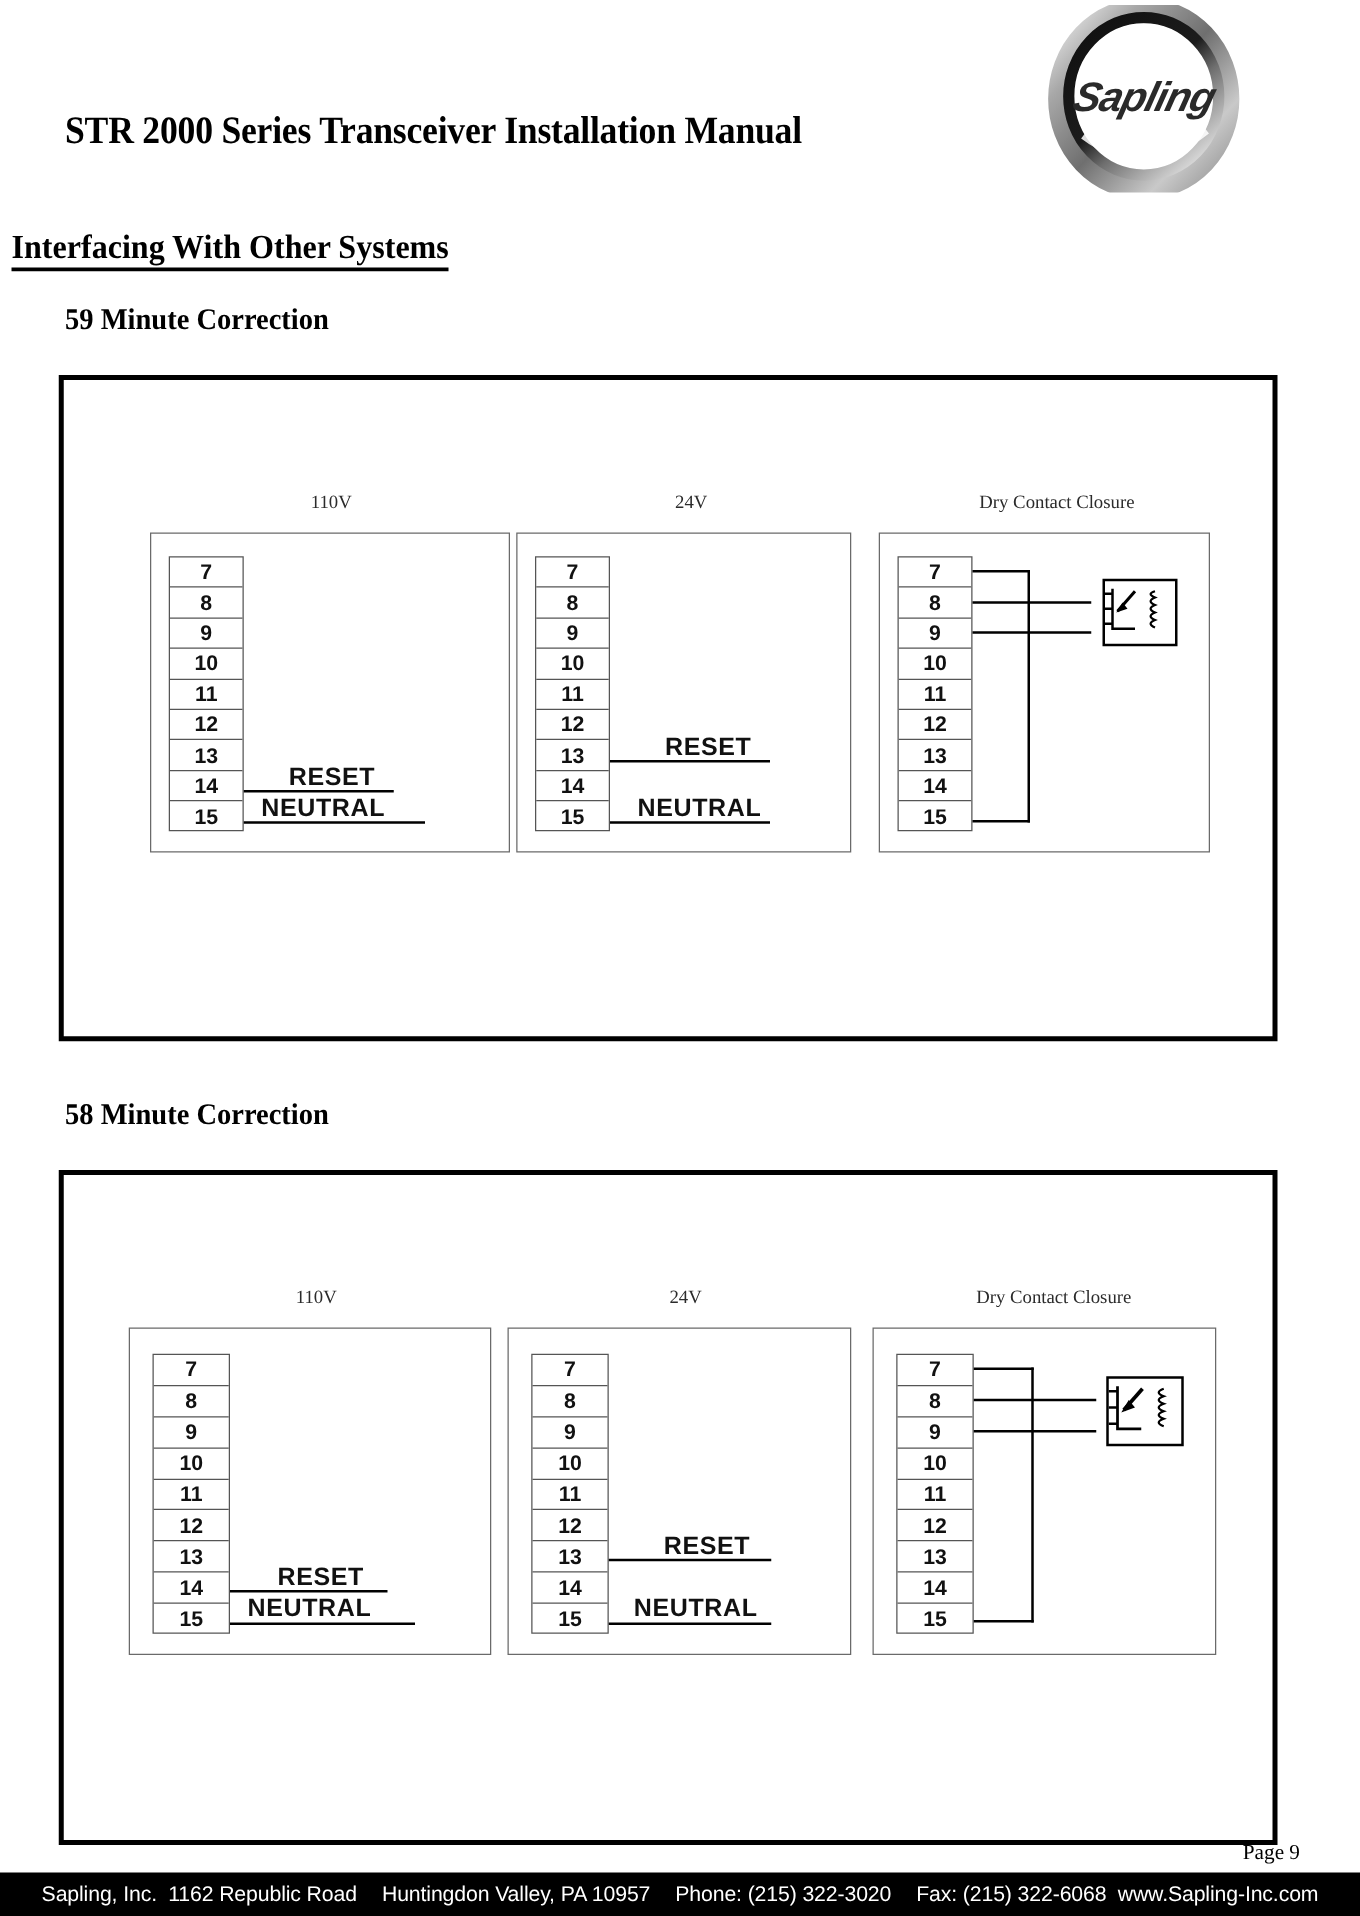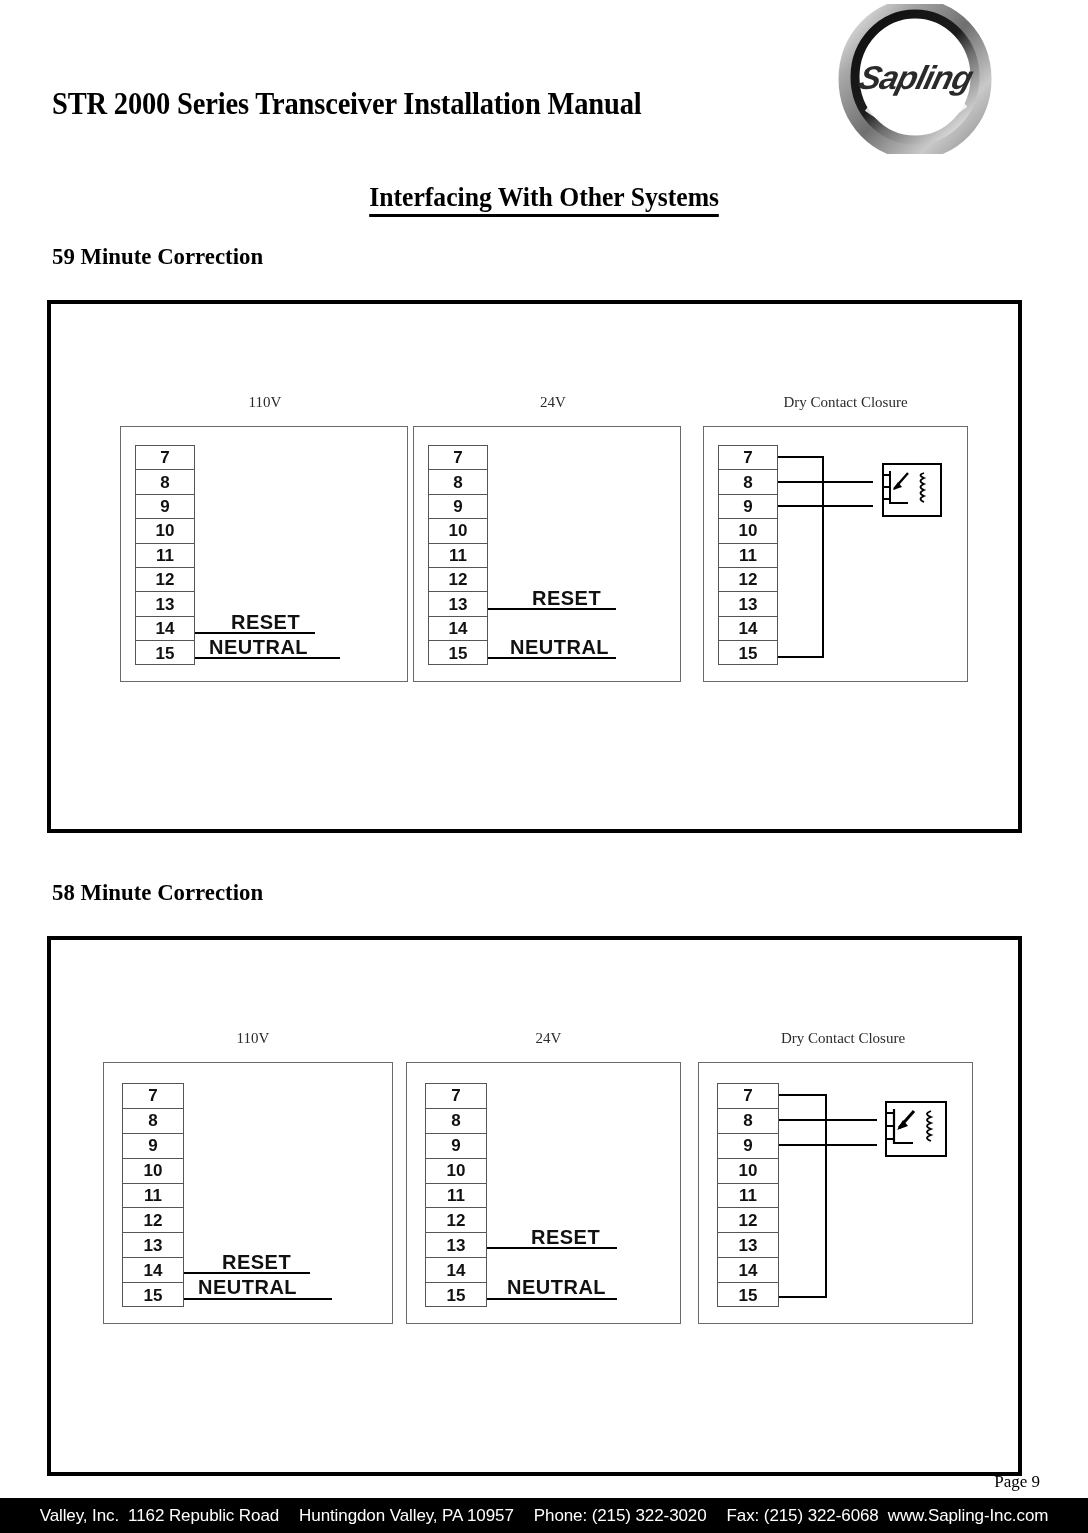--- a/index.html
+++ b/index.html
@@ -35,21 +35,20 @@
     top: 4px;
     width: 200px;
     height: 150px;
   }
 
   #section-title {
     position: absolute;
     left: 0;
     top: 182px;
     width: 1088px;
-    text-align: center;
     font-size: 27px;
     font-weight: bold;
   }
   #section-title span {
     border-bottom: 3px solid #000;
     padding-bottom: 1px;
     display: inline-block;
     transform: scaleX(0.95);
   }
 
@@ -399,21 +398,21 @@
         </div>
       </div>
     </div>
 
   </div>
 </div>
 
 <div id="page-number">Page 9</div>
 
 <div id="footer-bar">
-  <span class="seg">Valley, Inc.</span>
+  <span class="seg">Sapling, Inc.</span>
   <span class="gap-sm"></span>
   <span class="seg">1162 Republic Road</span>
   <span class="gap-lg"></span>
   <span class="seg">Huntingdon Valley, PA 10957</span>
   <span class="gap-lg"></span>
   <span class="seg">Phone: (215) 322-3020</span>
   <span class="gap-lg"></span>
   <span class="seg">Fax: (215) 322-6068</span>
   <span class="gap-sm"></span>
   <span class="seg">www.Sapling-Inc.com</span>

